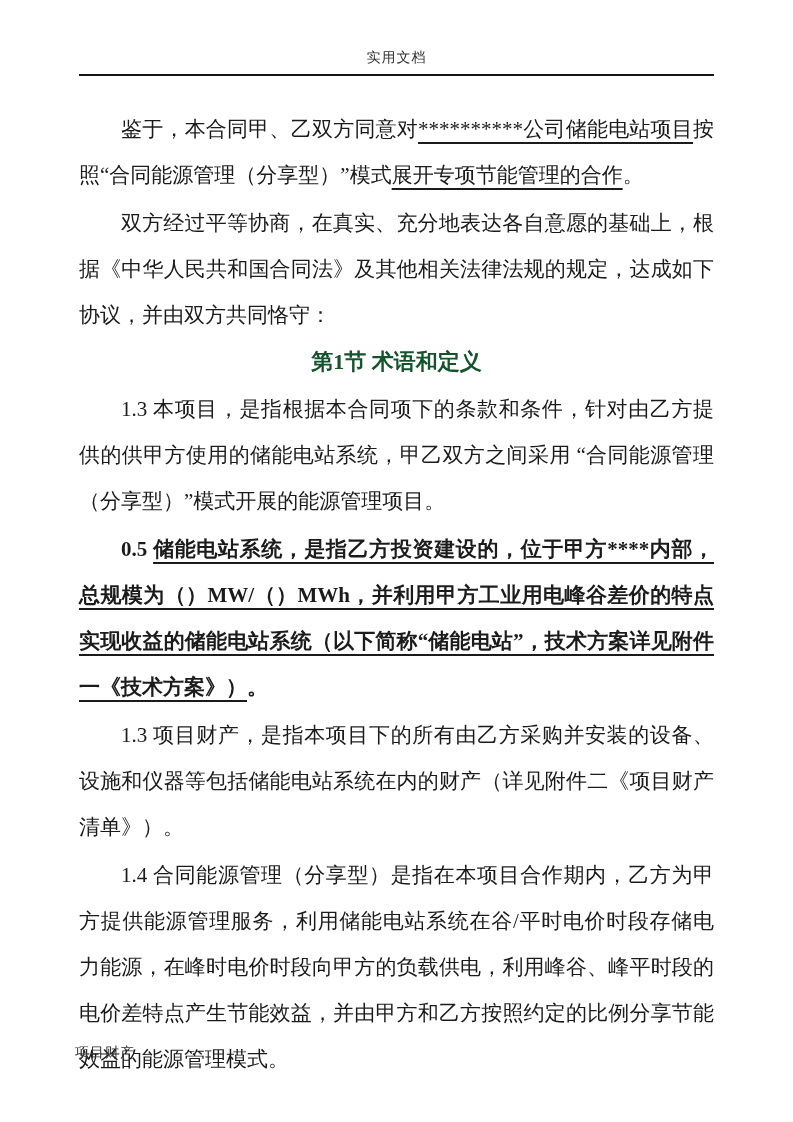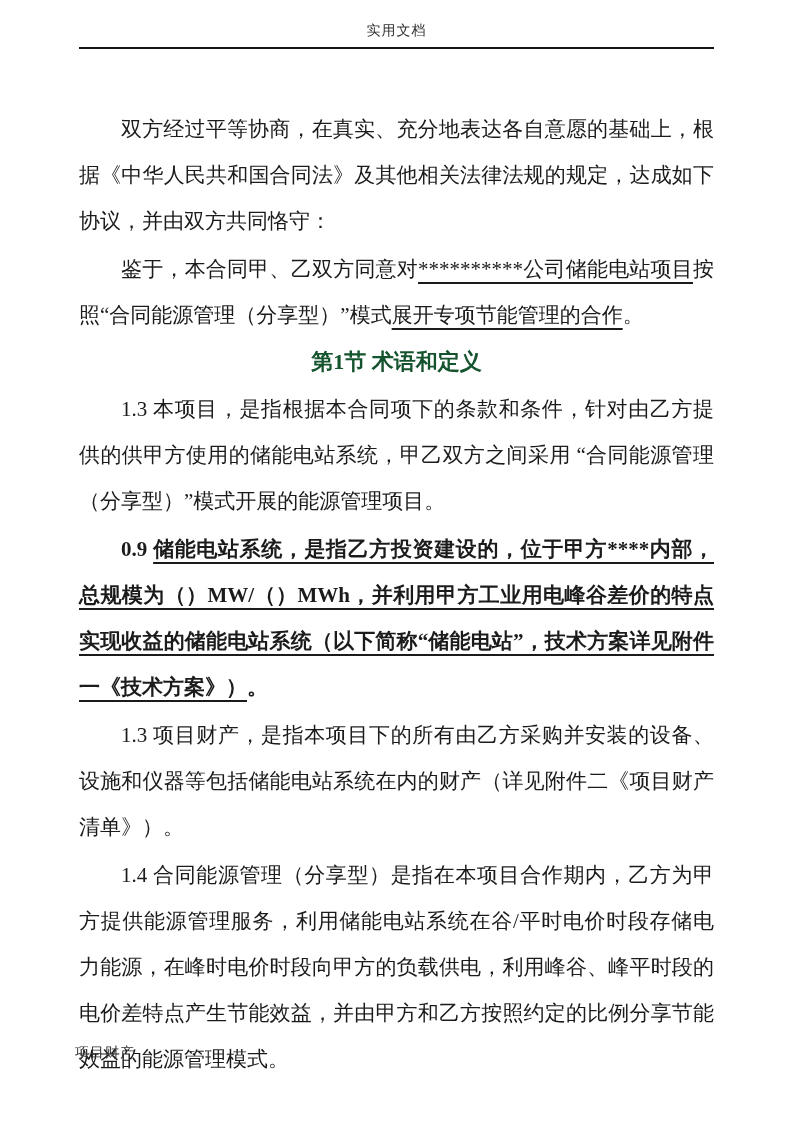--- a/index.html
+++ b/index.html
@@ -21,21 +21,21 @@
   .doc-header {
     position: absolute;
     top: 0;
     left: 79px;
     right: 79px;
   }
   .header-title {
     text-align: center;
     font-size: 14px;
     color: #2f2f2f;
-    padding-top: 22px;
+    padding-top: 49px;
     letter-spacing: 1px;
   }
   .header-rule {
     margin-top: 7px;
     border-bottom: 2px solid #151515;
     height: 0;
   }
   .doc-body {
     position: absolute;
     top: 106px;
@@ -80,30 +80,30 @@
 
 <div class="page">
 
   <header class="doc-header">
     <div class="header-title">实用文档</div>
     <div class="header-rule"></div>
   </header>
 
   <main class="doc-body">
 
+    <p><span>鉴于，本合同甲、乙双方同意对</span><span class="u">**********公司储能电站项目</span><span>按照“合同能源管理（分享型）”模式</span><span class="u">展开专项节能管理的合作</span><span>。</span></p>
+
     <p>双方经过平等协商，在真实、充分地表达各自意愿的基础上，根据《中华人民共和国合同法》及其他相关法律法规的规定，达成如下协议，并由双方共同恪守：</p>
-
-    <p><span>鉴于，本合同甲、乙双方同意对</span><span class="u">**********公司储能电站项目</span><span>按照“合同能源管理（分享型）”模式</span><span class="u">展开专项节能管理的合作</span><span>。</span></p>
 
     <h2 class="section-heading">第1节 术语和定义</h2>
 
 
     <p>1.3 本项目，是指根据本合同项下的条款和条件，针对由乙方提供的供甲方使用的储能电站系统，甲乙双方之间采用 “合同能源管理（分享型）”模式开展的能源管理项目。</p>
 
-    <p class="b"><span>0.9 </span><span class="u">储能电站系统，是指乙方投资建设的，位于甲方****内部，总规模为（）MW/（）MWh，并利用甲方工业用电峰谷差价的特点实现收益的储能电站系统（以下简称“储能电站”，技术方案详见附件一《技术方案》）</span><span>。</span></p>
+    <p class="b"><span>0.5 </span><span class="u">储能电站系统，是指乙方投资建设的，位于甲方****内部，总规模为（）MW/（）MWh，并利用甲方工业用电峰谷差价的特点实现收益的储能电站系统（以下简称“储能电站”，技术方案详见附件一《技术方案》）</span><span>。</span></p>
 
     <p>1.3 项目财产，是指本项目下的所有由乙方采购并安装的设备、设施和仪器等包括储能电站系统在内的财产（详见附件二《项目财产清单》）。</p>
 
     <p>1.4 合同能源管理（分享型）是指在本项目合作期内，乙方为甲方提供能源管理服务，利用储能电站系统在谷/平时电价时段存储电力能源，在峰时电价时段向甲方的负载供电，利用峰谷、峰平时段的电价差特点产生节能效益，并由甲方和乙方按照约定的比例分享节能效益的能源管理模式。</p>
 
   </main>
 
   <footer class="doc-footer">
     <span>项目财产</span>
   </footer>

